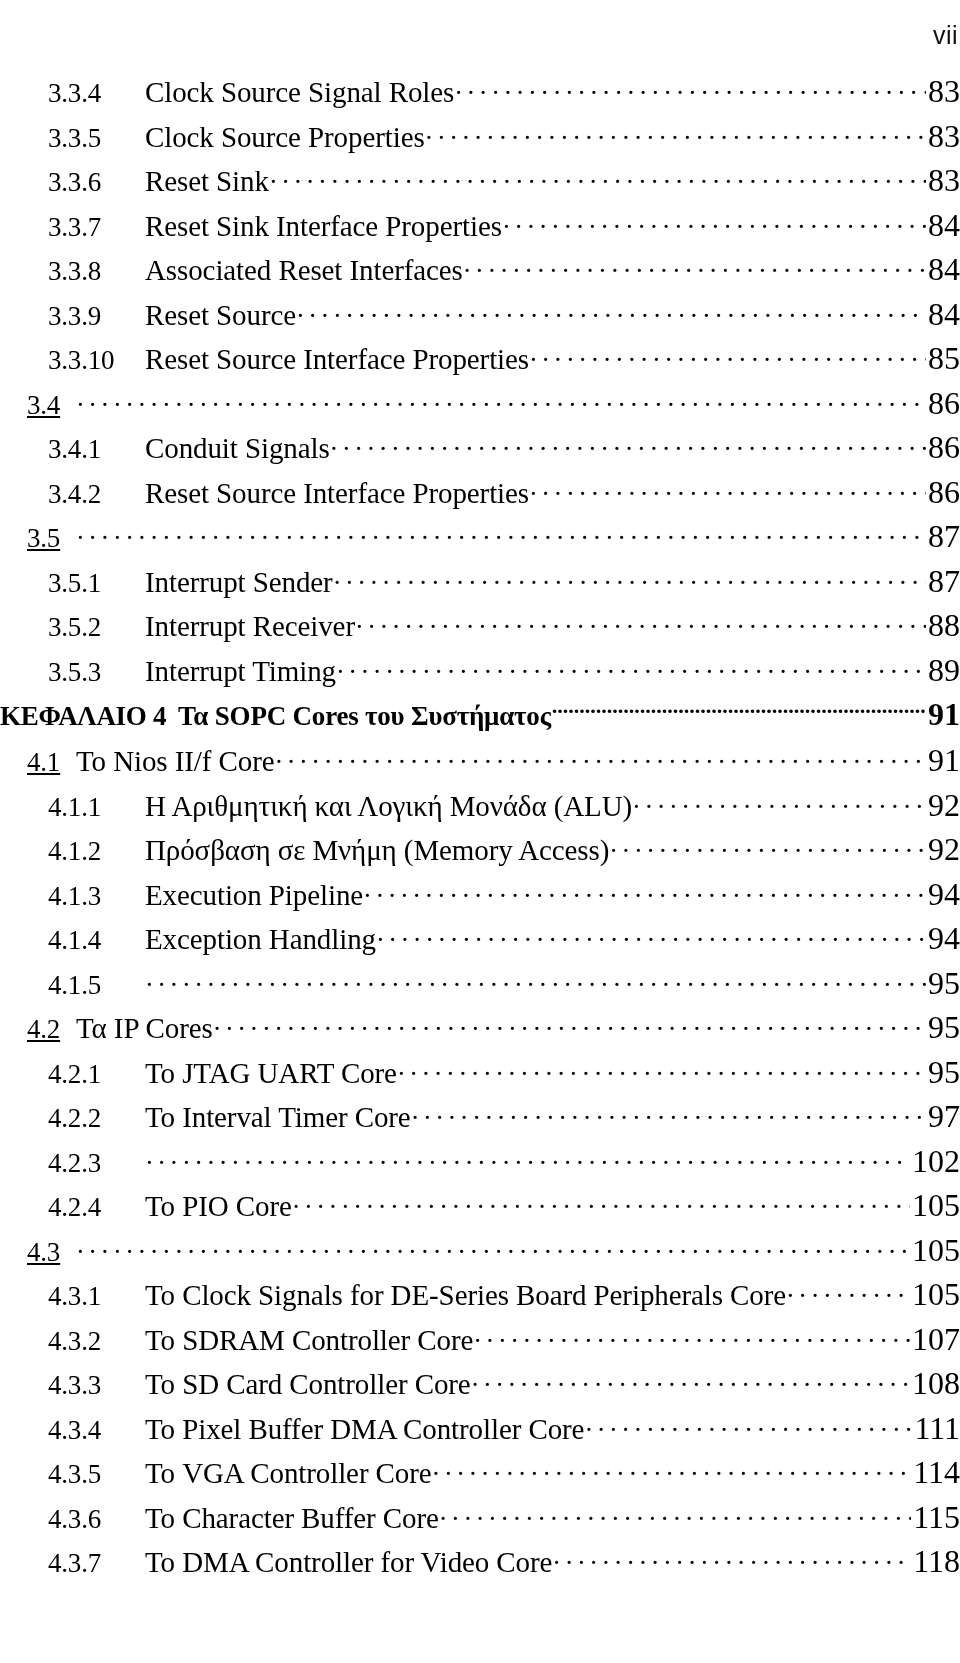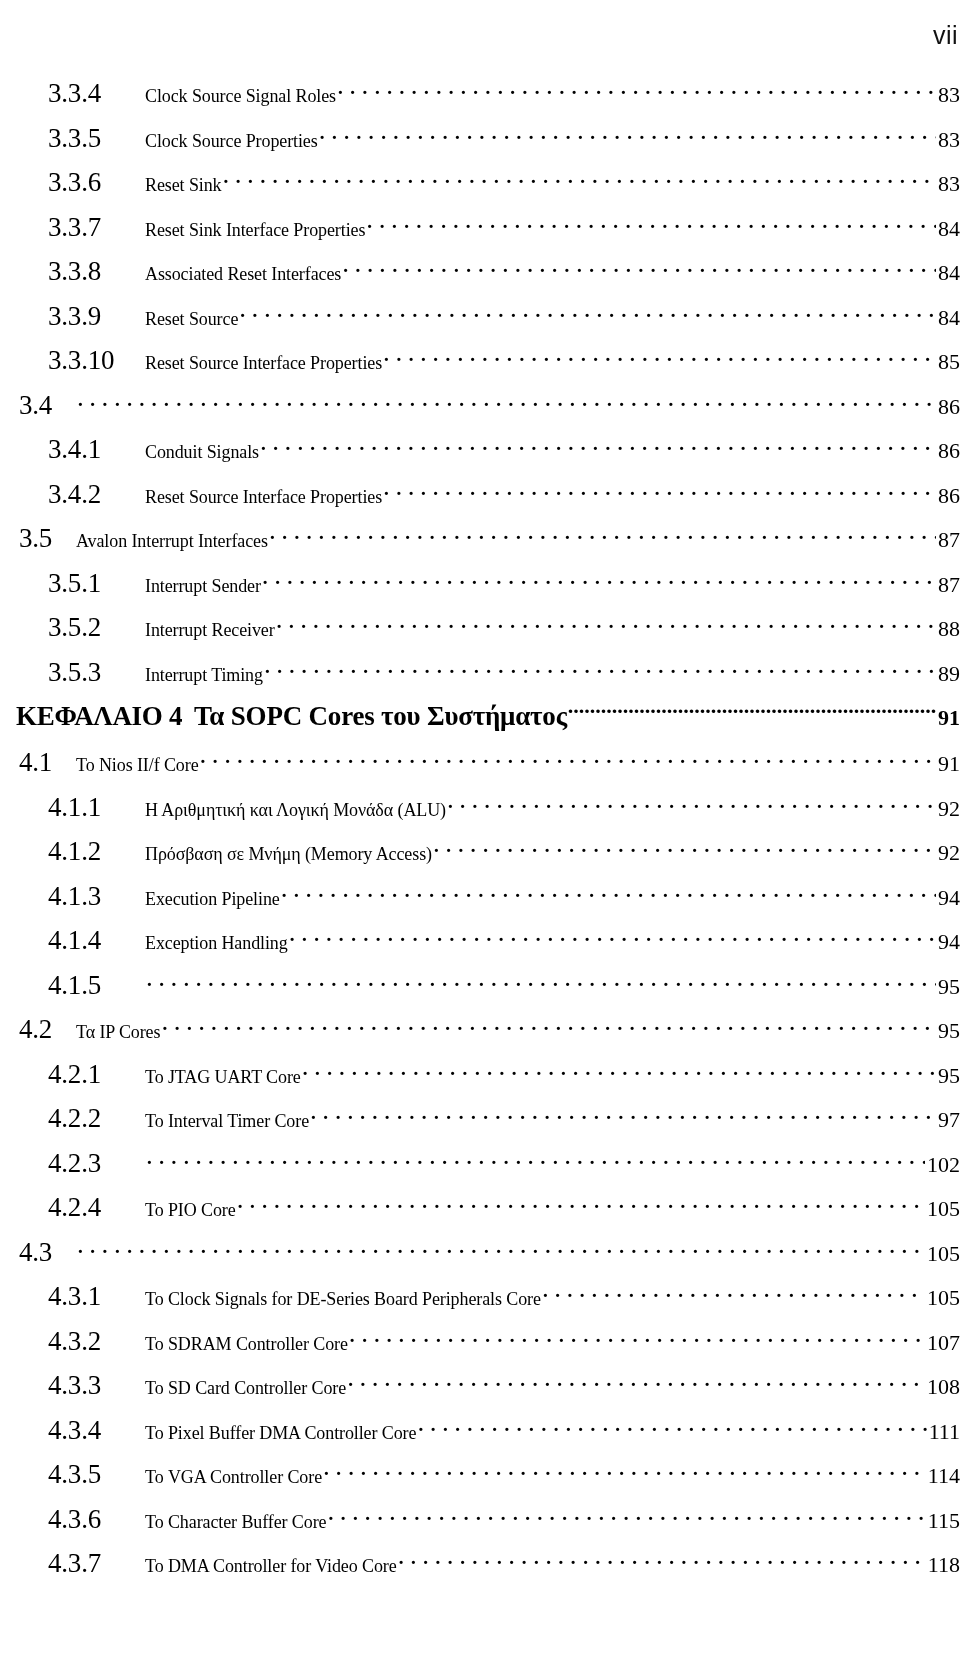--- a/index.html
+++ b/index.html
@@ -55,21 +55,21 @@
 
   .num {
     flex: 0 0 auto;
     font-size: 27px;
     line-height: 30px;
     letter-spacing: -0.2px;
   }
 
   .title {
     flex: 0 0 auto;
-    font-size: 18px;
+    font-size: 29px;
     line-height: 30px;
     letter-spacing: -0.1px;
   }
 
   .leader {
     flex: 1 1 auto;
     overflow: hidden;
     height: 30px;
     position: relative;
     margin: 0 0 0 1px;
@@ -80,36 +80,35 @@
     left: 0;
     bottom: 2px;
     font-size: 27px;
     line-height: 30px;
     letter-spacing: -0.6px;
     white-space: nowrap;
   }
 
   .page {
     flex: 0 0 auto;
-    font-size: 22px;
+    font-size: 32px;
     line-height: 30px;
     text-align: left;
     padding-left: 2px;
   }
 
   
-  .lvl2 .num   { width: 76px; padding-left: 19px; box-sizing: border-box; }
+  .lvl2 .num   { width: 76px; padding-left: 27px; box-sizing: border-box; text-decoration: underline; }
   
   .lvl3 .num   { width: 145px; padding-left: 48px; box-sizing: border-box; }
 
   
   .chapter {
     height: 46px;
     font-weight: bold;
-    padding-left: 16px;
   }
   .chapter .num {
     width: 178px;
     padding-left: 0;
     box-sizing: border-box;
     font-size: 27px;
     font-weight: bold;
     letter-spacing: -0.3px;
   }
   .chapter .title {
@@ -188,21 +187,20 @@
         <span class="page">86</span>
       </div>
       <div class="entry lvl3">
         <span class="num">3.4.2</span>
         <span class="title">Reset Source Interface Properties</span>
         <span class="leader"></span>
         <span class="page">86</span>
       </div>
       <div class="entry lvl2">
         <span class="num">3.5</span>
-        <span class="title">Avalon Interrupt Interfaces</span>
         <span class="leader"></span>
         <span class="page">87</span>
       </div>
       <div class="entry lvl3">
         <span class="num">3.5.1</span>
         <span class="title">Interrupt Sender</span>
         <span class="leader"></span>
         <span class="page">87</span>
       </div>
       <div class="entry lvl3">

